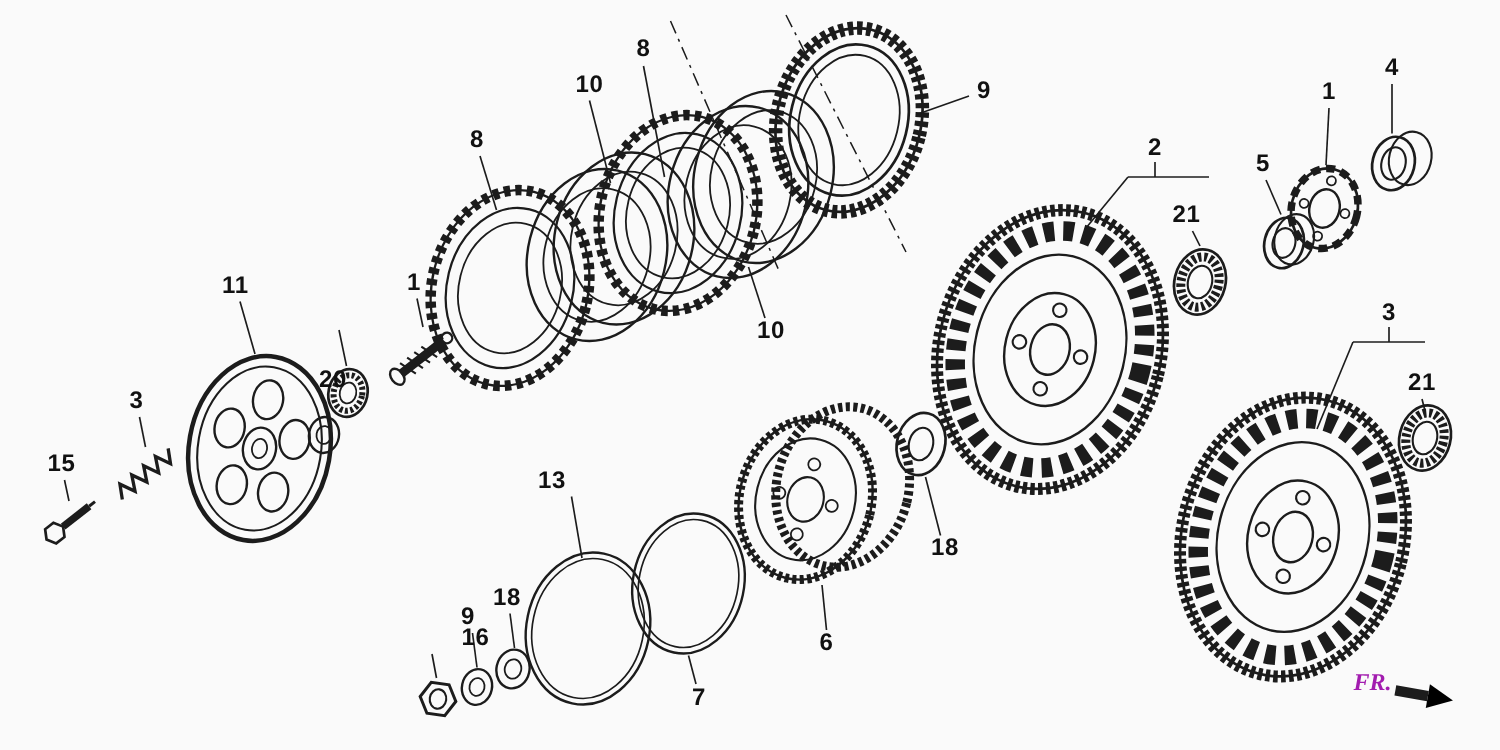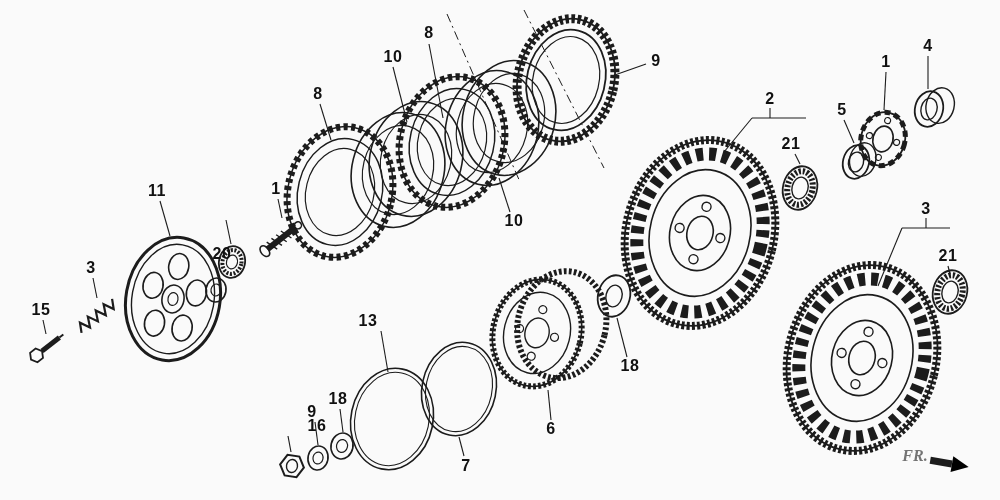--- a/index.html
+++ b/index.html
@@ -18,21 +18,21 @@
     font: 700 16px "Liberation Sans", sans-serif;
     color: #111;
     letter-spacing: 0.5px;
     white-space: nowrap;
     user-select: none;
   }
   .fr-label {
     position: absolute;
     transform: translate(-50%, -50%);
     font: 700 italic 16px "Liberation Serif", serif;
-    color: #737373;
+    color: #a21caf;
     white-space: nowrap;
   }
 </style>
 </head>
 <body>
 
 <div class="stage">
 
   <svg width="1000" height="500" viewBox="0 0 1000 500" fill="none" stroke="#1c1c1c">
 

